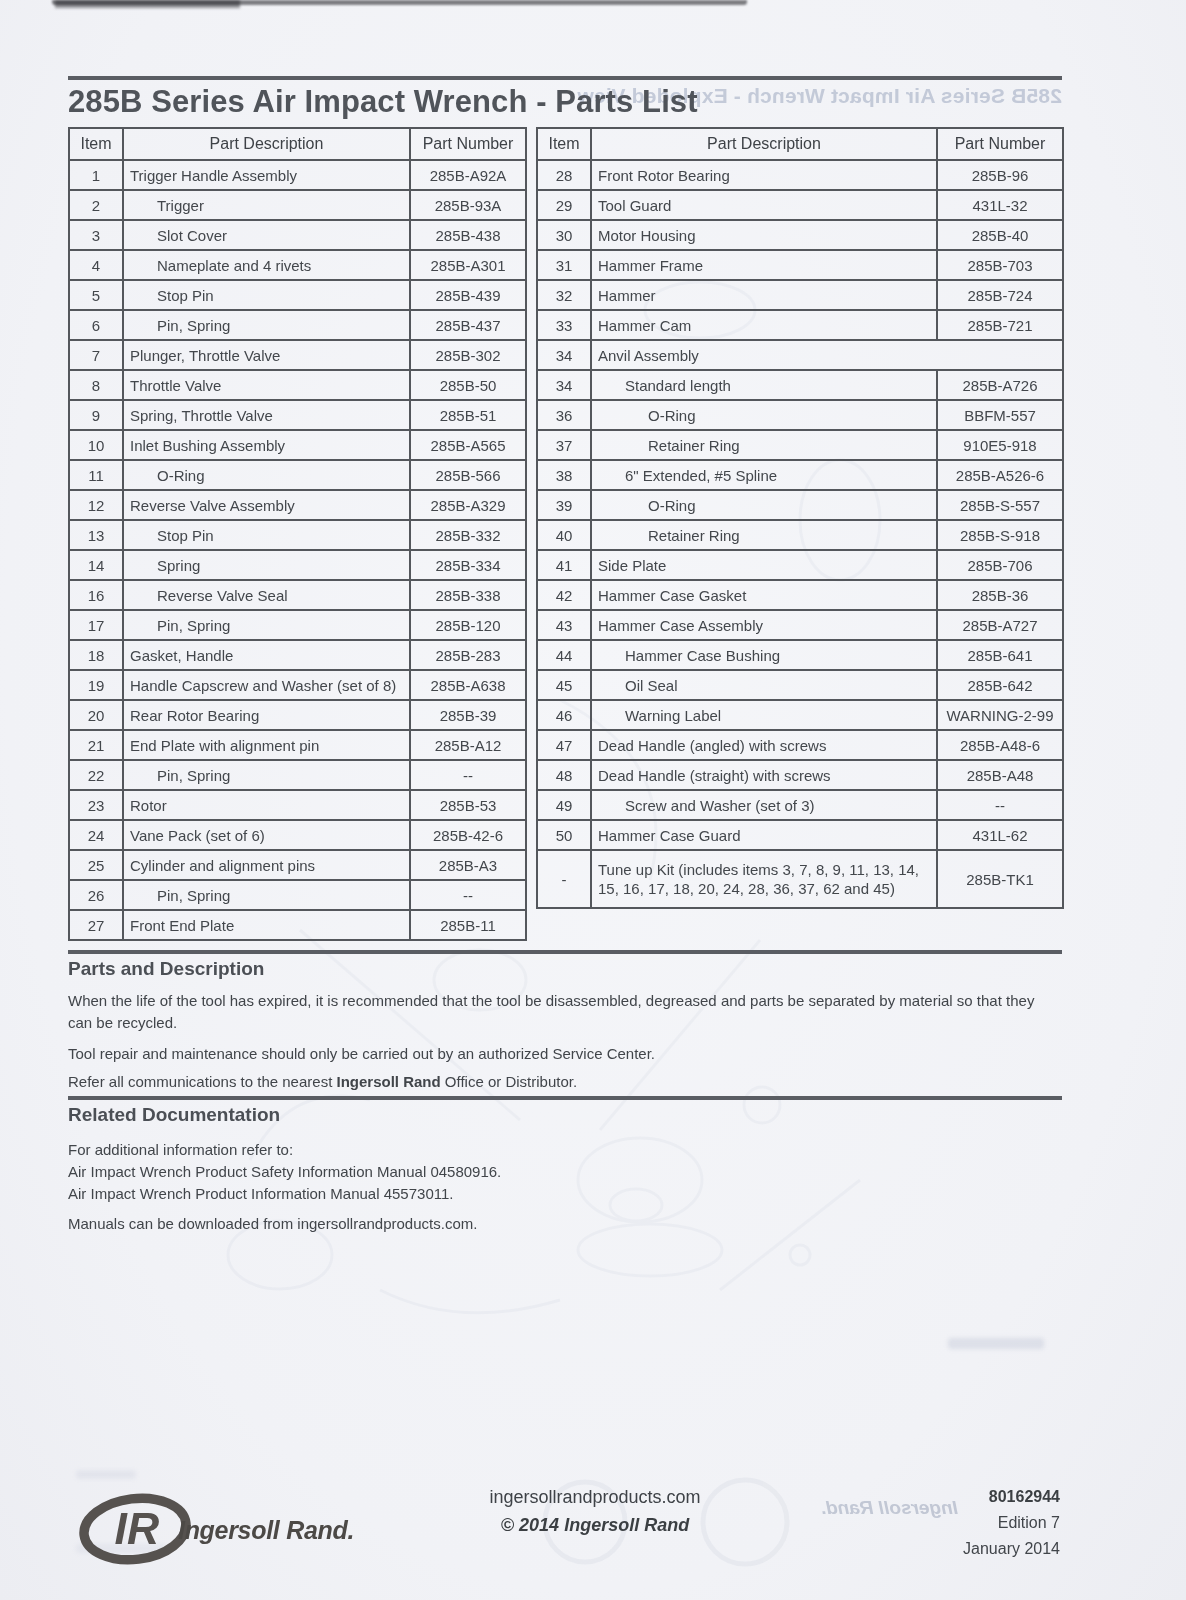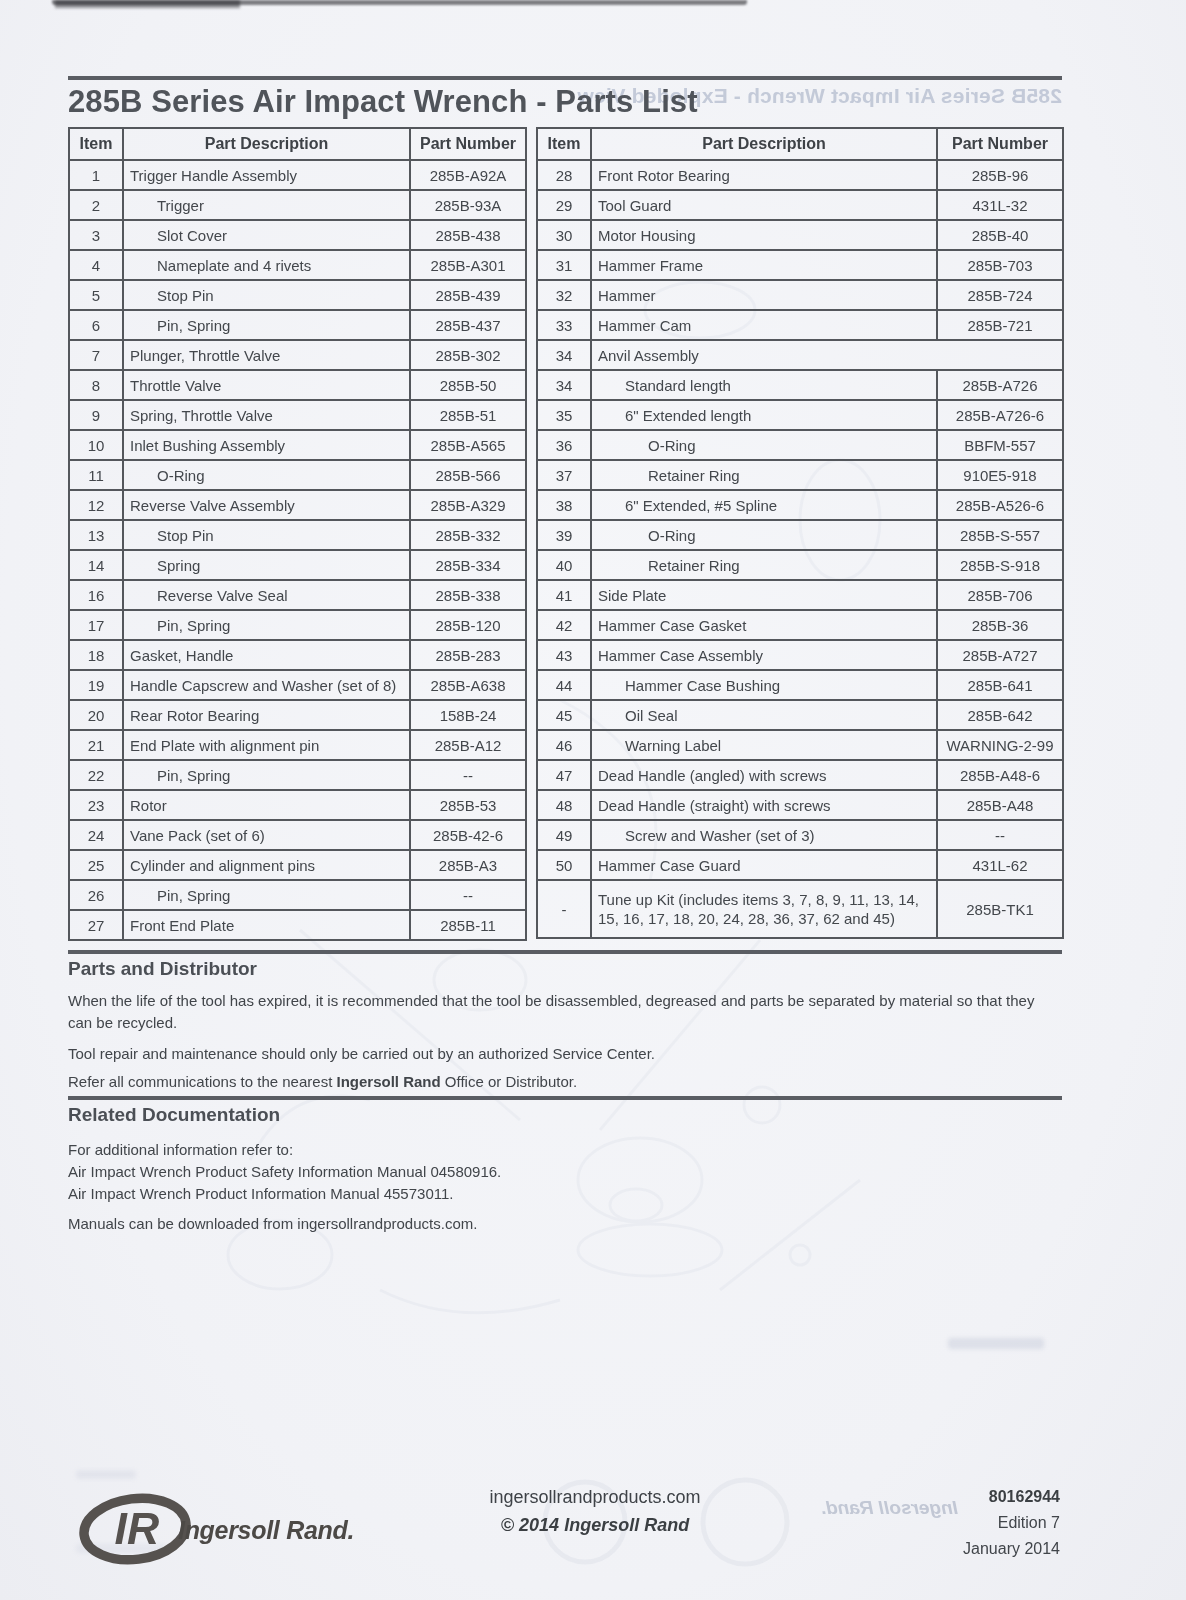--- a/index.html
+++ b/index.html
@@ -47,21 +47,21 @@
 
   
   table.parts{
     position:absolute; top:127px;
     border-collapse:collapse; table-layout:fixed;
     font-size:15px; color:#43474c;
   }
   table.left-table{left:68px; width:457px;}
   table.right-table{left:536px; width:526px;}
   table.parts th, table.parts td{border:2px solid #54575c; overflow:hidden;}
-  table.parts th{height:30px; font-size:16px; font-weight:bold; color:#3e4247; text-align:center; padding:0 4px;}
+  table.parts th{height:30px; font-size:16px; font-weight:normal; color:#3e4247; text-align:center; padding:0 4px;}
   table.parts td{height:28px; padding:0 6px;}
   .left-table col.c1{width:54px;}  .left-table col.c2{width:287px;} .left-table col.c3{width:116px;}
   .right-table col.c1{width:54px;} .right-table col.c2{width:346px;} .right-table col.c3{width:126px;}
   td.c-item{text-align:center;}
   td.c-part{text-align:center;}
   td.c-desc{text-align:left; padding-left:9px; white-space:nowrap;}
   td.c-desc.ind1{padding-left:33px;}
   td.c-desc.ind2{padding-left:56px;}
   tr.tall td{height:52px;}
   tr.tall td.c-desc{white-space:normal; line-height:1.3; padding-top:2px; padding-bottom:2px;}
@@ -222,21 +222,21 @@
             <td class="c-part">285B-283</td>
           </tr>
           <tr>
             <td class="c-item">19</td>
             <td class="c-desc">Handle Capscrew and Washer (set of 8)</td>
             <td class="c-part">285B-A638</td>
           </tr>
           <tr>
             <td class="c-item">20</td>
             <td class="c-desc">Rear Rotor Bearing</td>
-            <td class="c-part">158B-24</td>
+            <td class="c-part">285B-39</td>
           </tr>
           <tr>
             <td class="c-item">21</td>
             <td class="c-desc">End Plate with alignment pin</td>
             <td class="c-part">285B-A12</td>
           </tr>
           <tr>
             <td class="c-item">22</td>
             <td class="c-desc ind1">Pin, Spring</td>
             <td class="c-part">--</td>
@@ -316,25 +316,20 @@
           <tr>
             <td class="c-item">34</td>
             <td class="c-desc" colspan="2">Anvil Assembly</td>
           </tr>
           <tr>
             <td class="c-item">34</td>
             <td class="c-desc ind1">Standard length</td>
             <td class="c-part">285B-A726</td>
           </tr>
           <tr>
-            <td class="c-item">35</td>
-            <td class="c-desc ind1">6" Extended length</td>
-            <td class="c-part">285B-A726-6</td>
-          </tr>
-          <tr>
             <td class="c-item">36</td>
             <td class="c-desc ind2">O-Ring</td>
             <td class="c-part">BBFM-557</td>
           </tr>
           <tr>
             <td class="c-item">37</td>
             <td class="c-desc ind2">Retainer Ring</td>
             <td class="c-part">910E5-918</td>
           </tr>
           <tr>
@@ -404,21 +399,21 @@
           </tr>
           <tr class="tall">
             <td class="c-item">-</td>
             <td class="c-desc">Tune up Kit (includes items 3, 7, 8, 9, 11, 13, 14, 15, 16, 17, 18, 20, 24, 28, 36, 37, 62 and 45)</td>
             <td class="c-part">285B-TK1</td>
           </tr>
         </tbody>
     </table>
 
     <div class="rule" style="top:950px;"></div>
-    <div class="section-heading" style="top:958px;">Parts and Distributor</div>
+    <div class="section-heading" style="top:958px;">Parts and Description</div>
     <div class="para" style="top:990px;">When the life of the tool has expired, it is recommended that the tool be disassembled, degreased and parts be separated by material so that they can be recycled.</div>
     <div class="para" style="top:1043px;">Tool repair and maintenance should only be carried out by an authorized Service Center.</div>
     <div class="para" style="top:1071px;">
       <span>Refer all communications to the nearest </span><span class="b">Ingersoll Rand</span><span> Office or Distributor.</span>
     </div>
 
     <div class="rule" style="top:1096px;"></div>
     <div class="section-heading" style="top:1104px;">Related Documentation</div>
     <div class="para" style="top:1139px;">For additional information refer to:</div>
     <div class="para" style="top:1161px;">Air Impact Wrench Product Safety Information Manual 04580916.</div>

